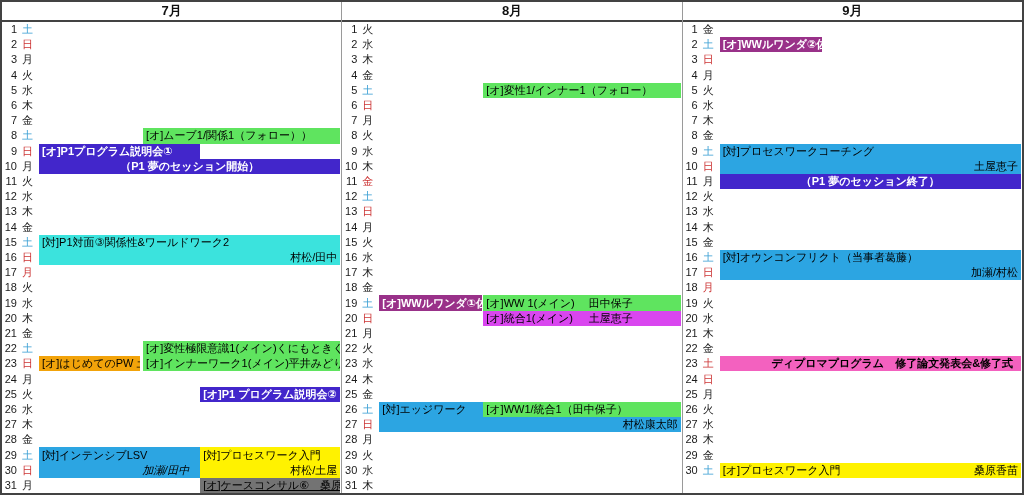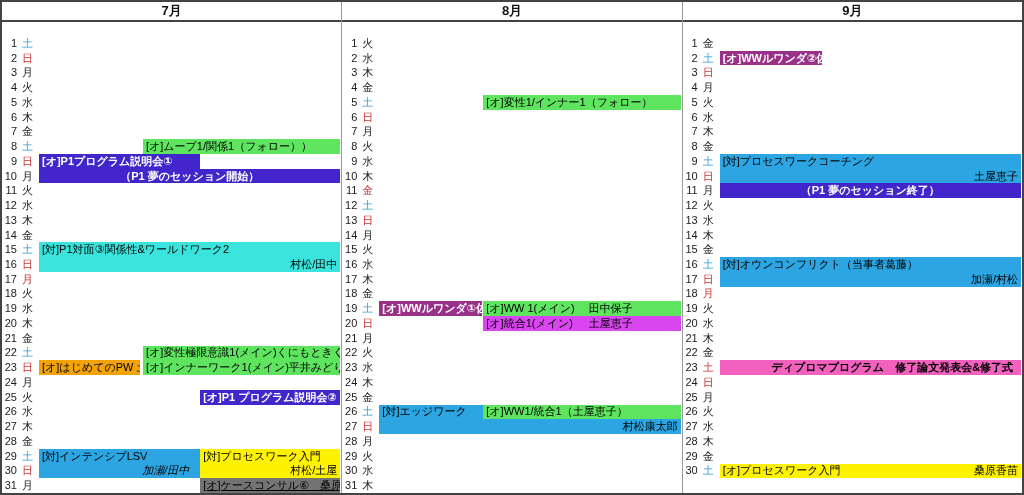--- a/index.html
+++ b/index.html
@@ -2,21 +2,21 @@
 <html><head>
 <meta charset="utf-8">
 <style>
   html,body{margin:0;padding:0;background:#fff;}
   .calendar{
     width:1024px;height:495px;box-sizing:border-box;
     border:2px solid #434343;background:#fff;display:flex;
     font-family:"Liberation Sans","DejaVu Sans",sans-serif;
     position:relative;overflow:hidden;
   }
-  .month{flex:1 1 0;min-width:0;display:flex;flex-direction:column;gap:14px;}
+  .month{flex:1 1 0;min-width:0;display:flex;flex-direction:column;}
   .month + .month{border-left:1px solid #9a9a9a;}
   .month-header{
     flex:none;height:18px;line-height:18px;text-align:center;
     font-size:13px;font-weight:bold;color:#111;
     border-bottom:2px solid #434343;
   }
   .month-body{position:relative;flex:1;}
   .day-row{
     position:absolute;left:0;width:36px;display:flex;align-items:center;
     font-size:11px;line-height:1;
@@ -396,21 +396,21 @@
           <div class="event" style="top: 80.6452%; height: 6.45161%; left: 0%; width: 100%; background: rgb(44, 165, 226);">
             <div class="ev-line">
               <span class="ev-l">[対]エッジワーク</span>
             </div>
             <div class="ev-line">
               <span class="ev-r">村松康太郎</span>
             </div>
           </div>
           <div class="event" style="top: 80.6452%; height: 3.22581%; left: 34.5%; width: 65.5%; background: rgb(95, 228, 95);">
             <div class="ev-line">
-              <span class="ev-l">[オ]WW1/統合1（土屋恵子）</span>
+              <span class="ev-l">[オ]WW1/統合1（田中保子）</span>
             </div>
           </div>
         </div>
       </div>
   </div>
   <div class="month">
     <div class="month-header">
       <span>9月</span>
     </div>
     <div class="month-body">

